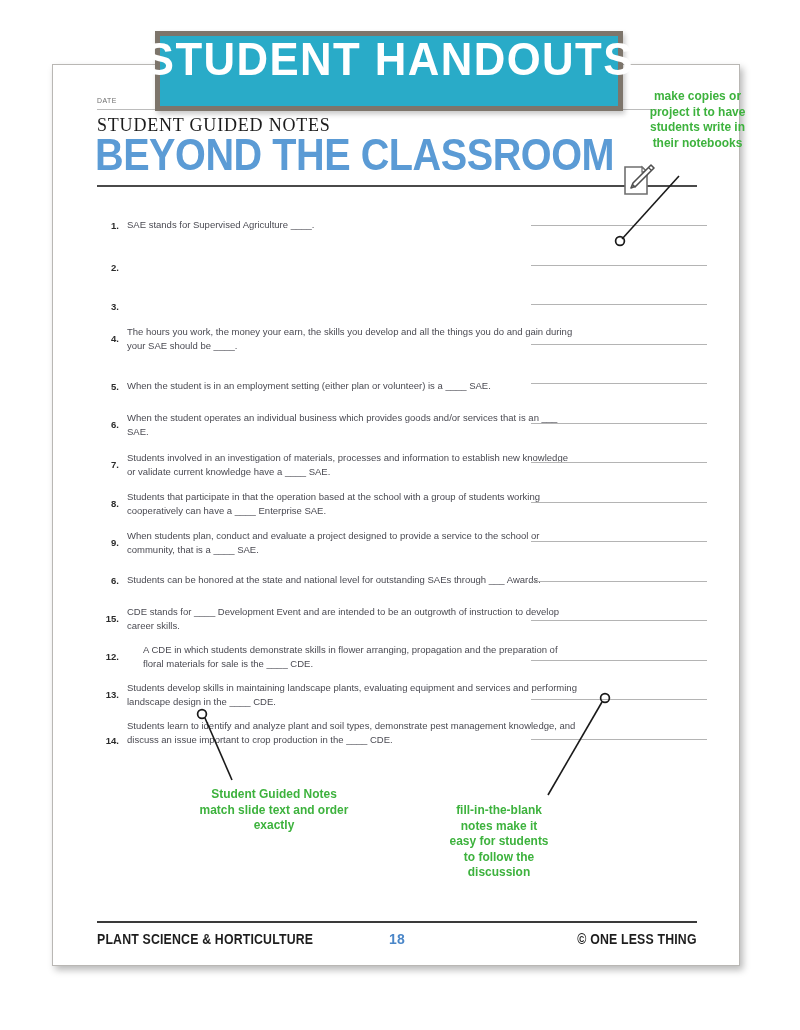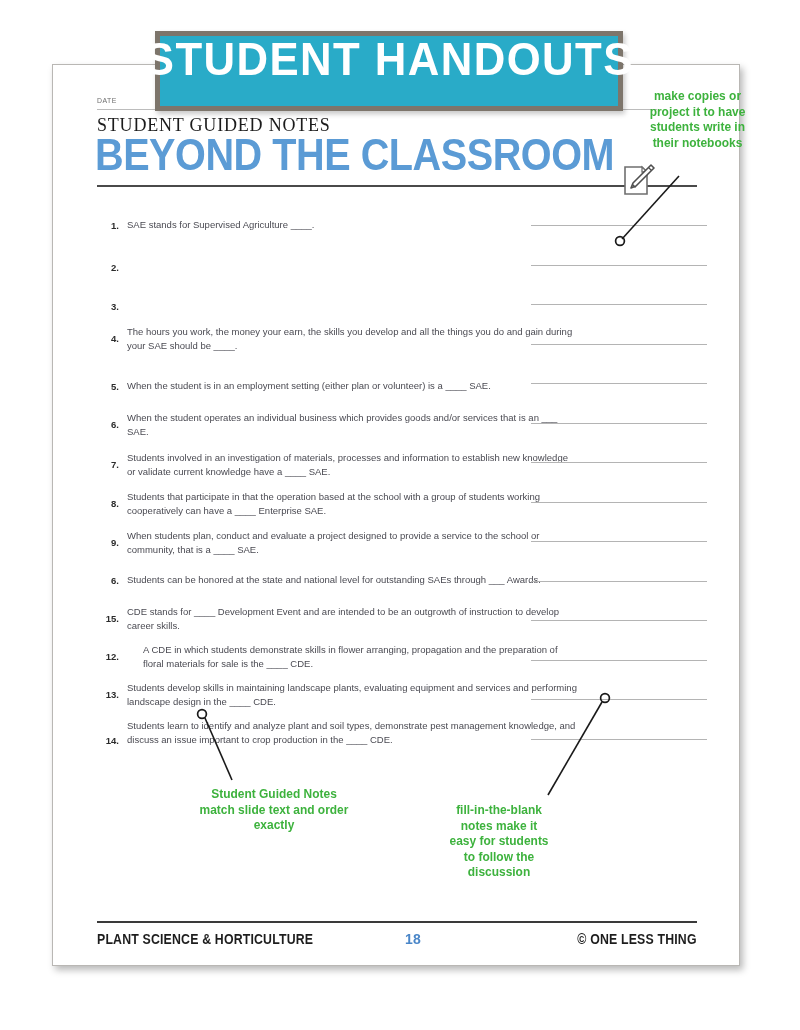--- a/index.html
+++ b/index.html
@@ -161,21 +161,21 @@
     top: 866px;
     width: 600px;
     height: 16px;
     font-family: "Liberation Sans Narrow", "Liberation Sans", sans-serif;
     font-size: 14px;
     font-weight: bold;
     letter-spacing: 0.2px;
     color: #1d1d1d;
   }
   .footer-left  { position: absolute; left: 0;   top: 0; transform: scaleX(0.88); transform-origin: left center; }
-  .footer-mid   { position: absolute; left: 300px; top: 0; color: #4a86c8; transform: translateX(-50%); margin-left: 16px; }
+  .footer-mid   { position: absolute; left: 300px; top: 0; color: #4a86c8; transform: translateX(-50%); }
   .footer-right { position: absolute; right: 0;  top: 0; transform: scaleX(0.88); transform-origin: right center; }
 
   
   .banner {
     position: absolute;
     left: 155px;
     top: 31px;
     width: 468px;
     height: 80px;
     background: #29abc8;

